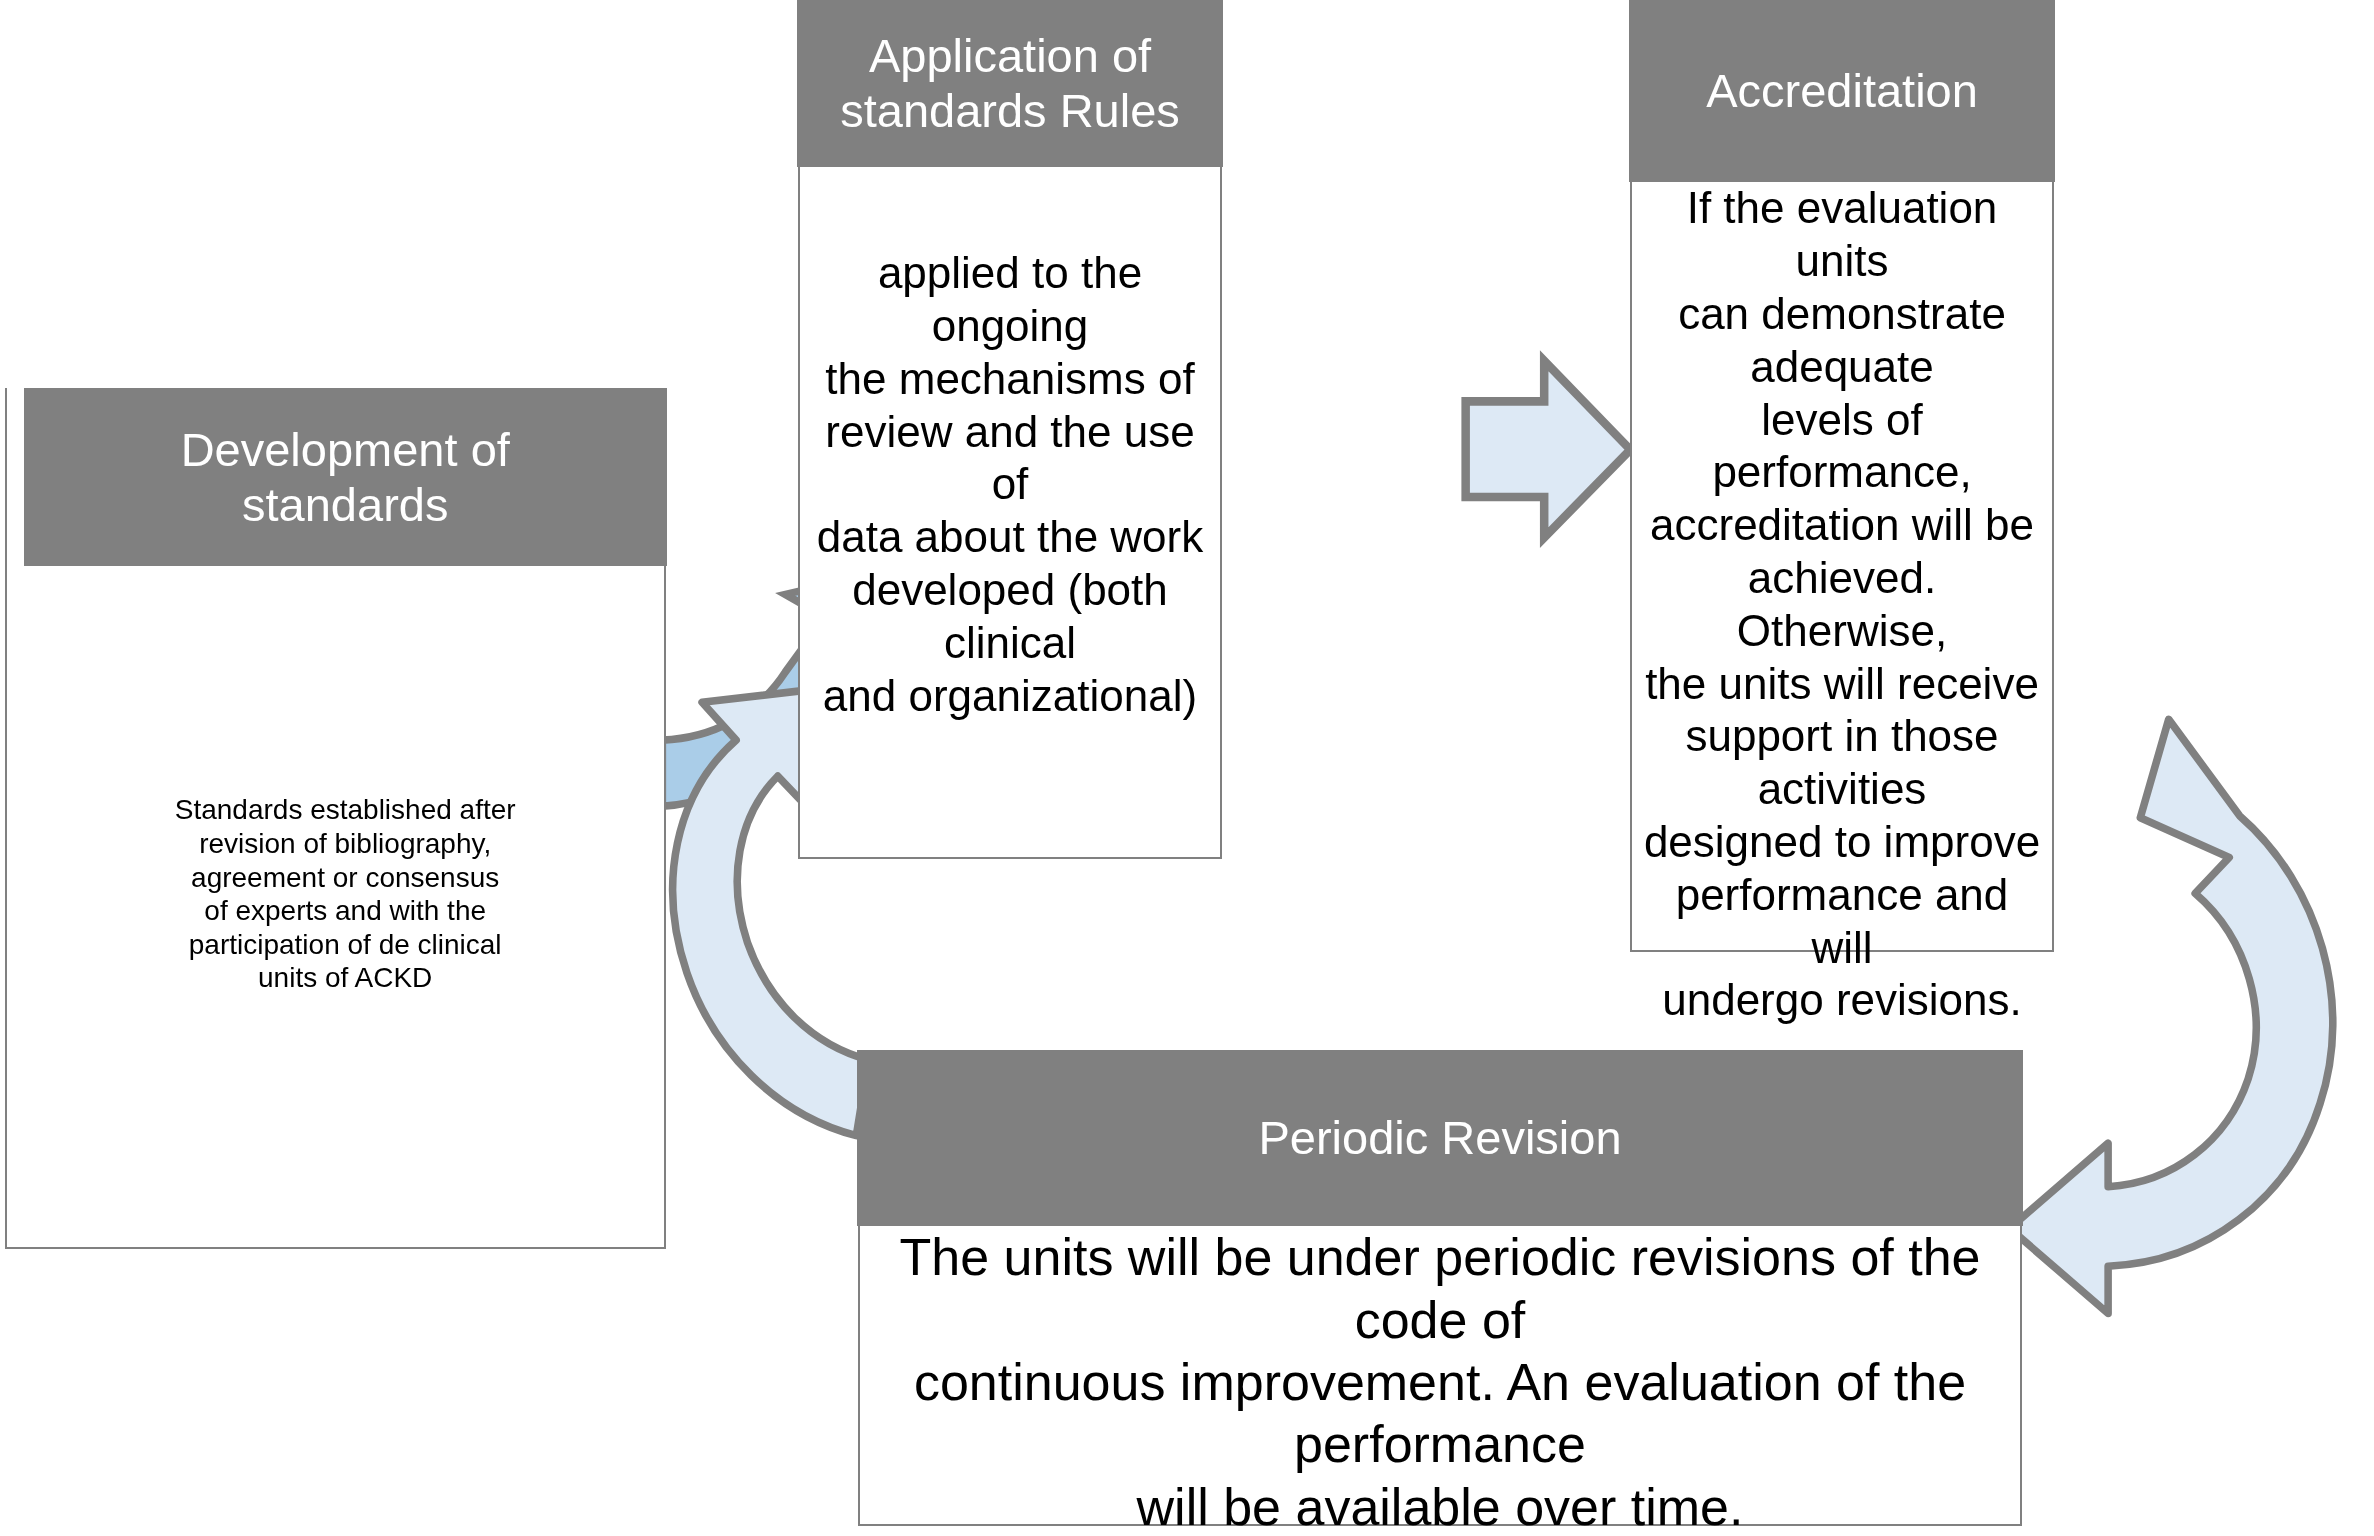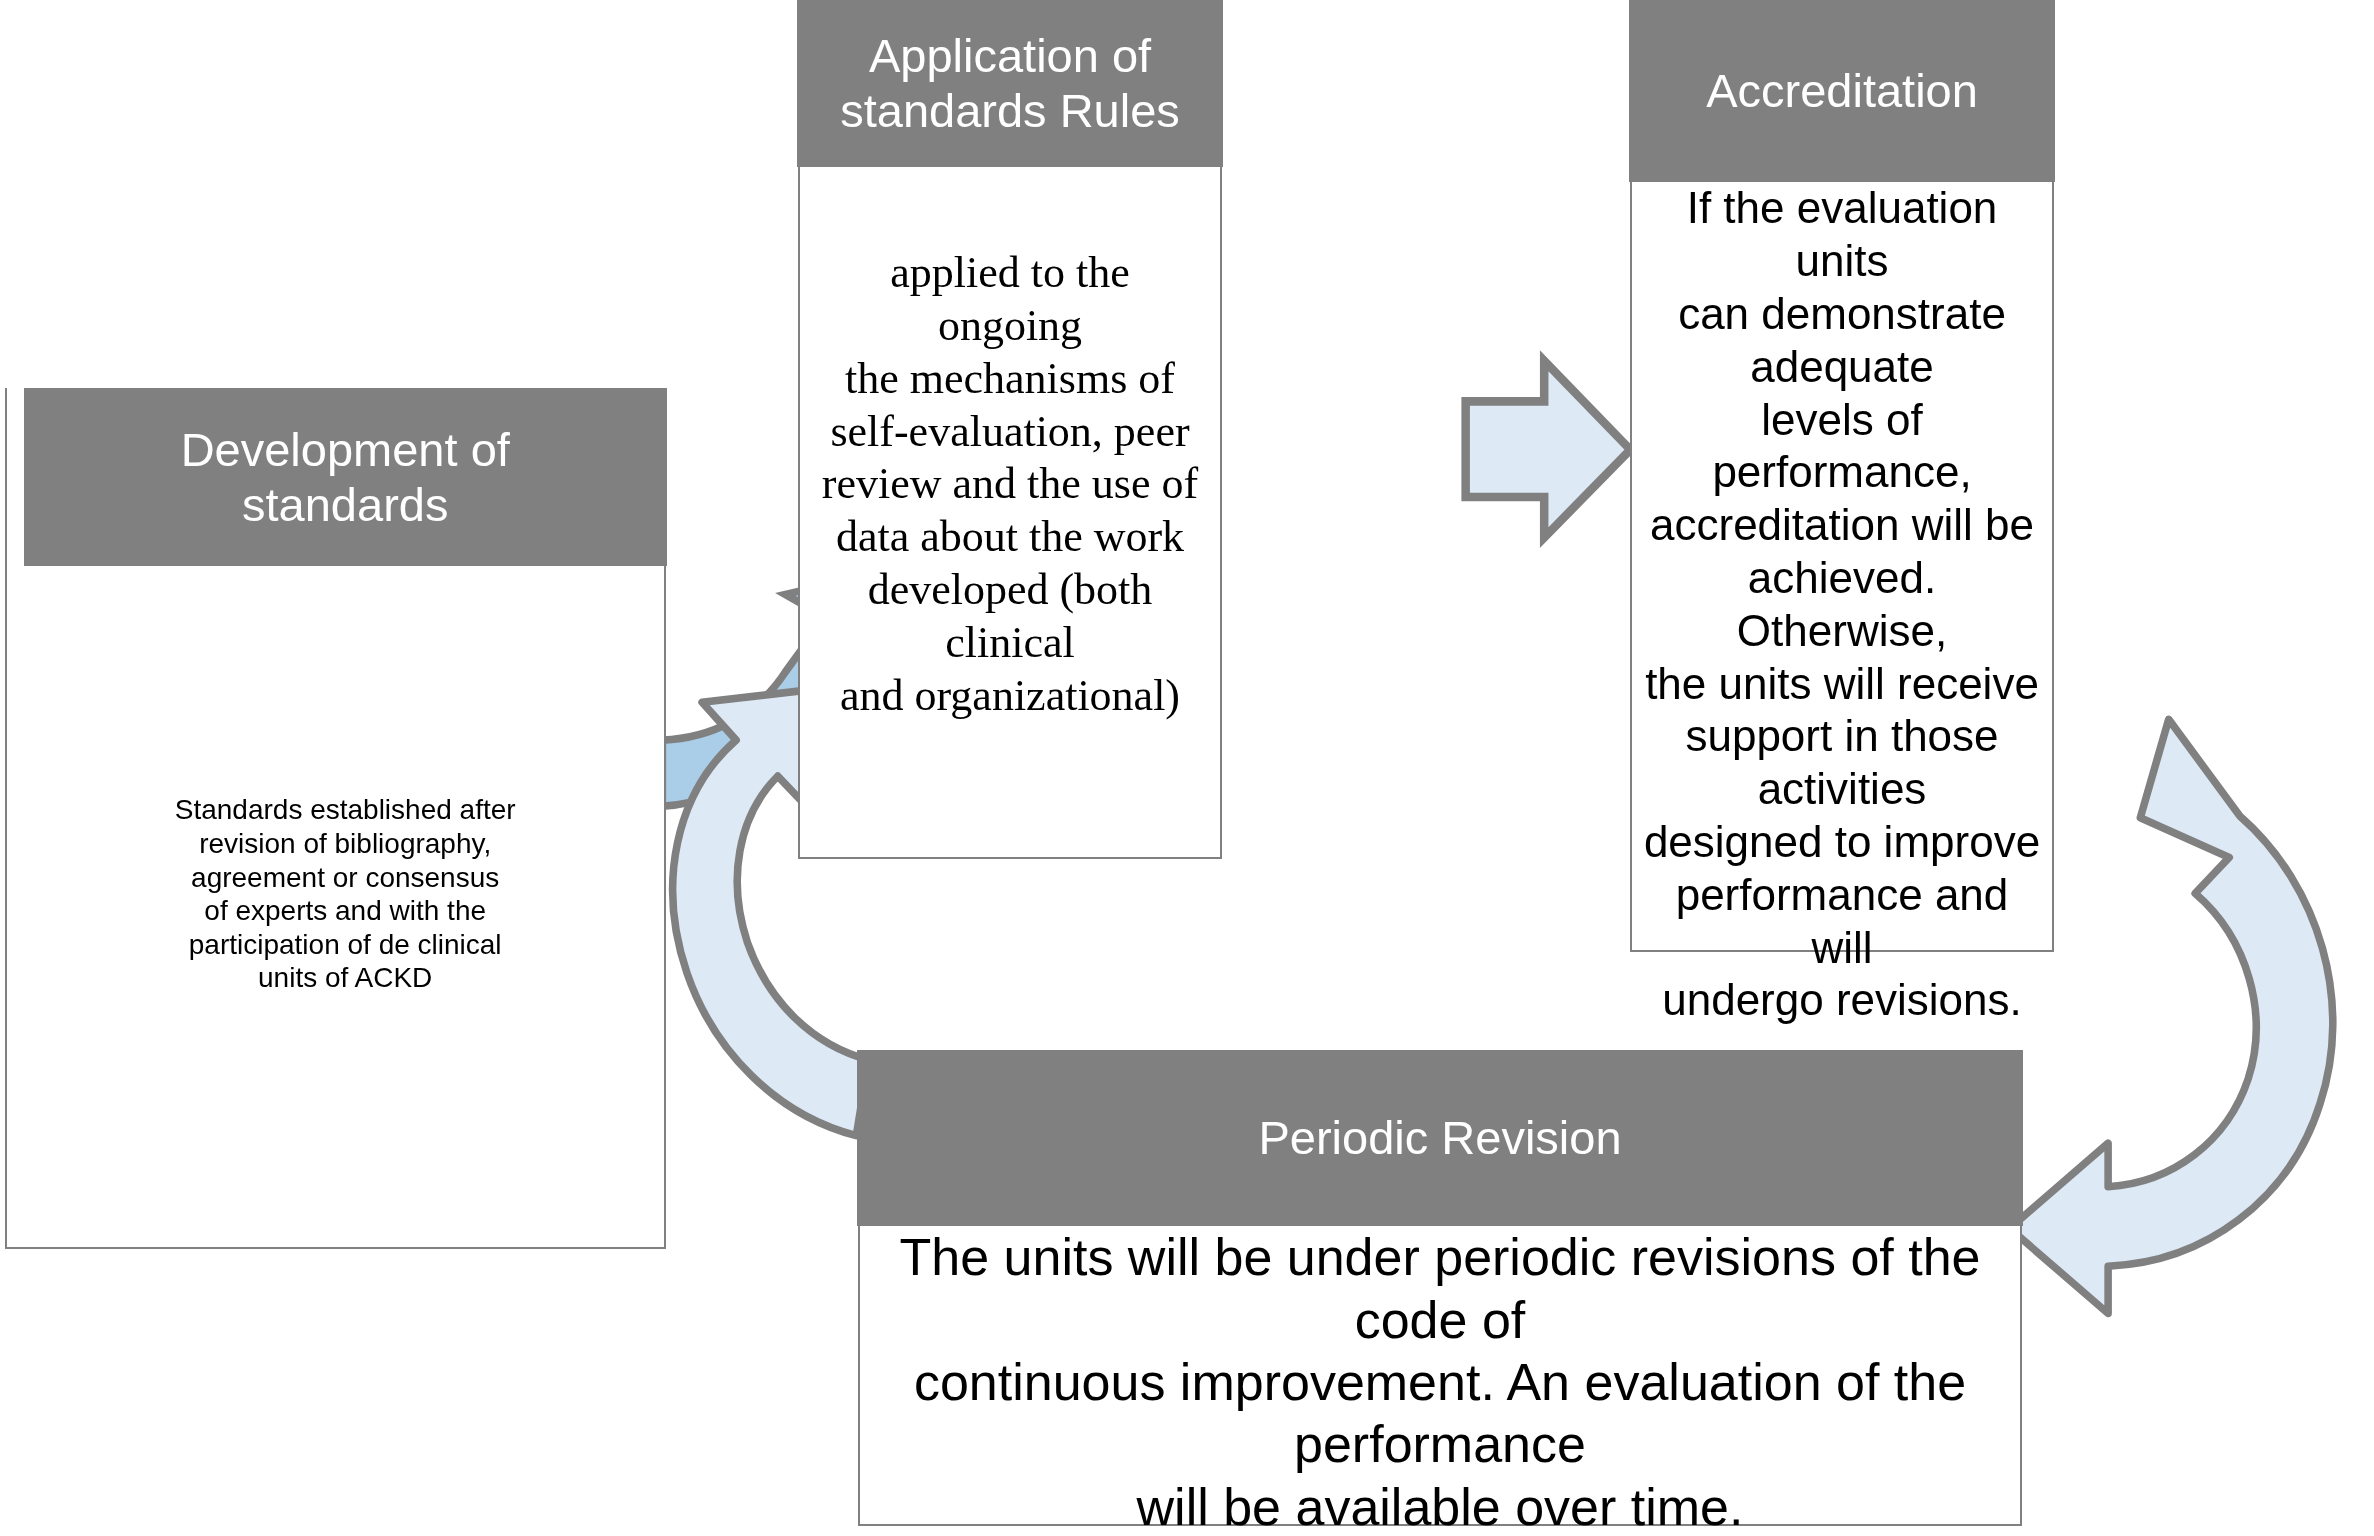--- a/index.html
+++ b/index.html
@@ -86,21 +86,20 @@
   #node-application .node-header {
     height: 172px;
     font-size: 47px;
     padding: 3.8px 19px 0 19px;
     margin: -2.8px -2.8px 0 -2.8px;
     width: calc(100% + 5.7px);
   }
   #node-application .node-body {
     font-size: 44px;
     padding: 0 13.2px 55px 13.2px;
-    font-family: Liberation Serif, serif;
   }
 
   
   #node-accreditation {
     left: 1630px;
     top: -3.8px;
     width: 424px;
     height: 956px;
   }
   #node-accreditation .node-header {
@@ -213,21 +212,20 @@
     <div class="node-header">
       <span>
         <span class="nb-line">Application of</span>
         <span class="nb-line">standards Rules</span>
       </span>
     </div>
     <div class="node-body">
       <span>
         <span class="nb-line">applied to the ongoing</span>
         <span class="nb-line">the mechanisms of</span>
-        <span class="nb-line">self-evaluation, peer</span>
         <span class="nb-line">review and the use of</span>
         <span class="nb-line">data about the work</span>
         <span class="nb-line">developed (both clinical</span>
         <span class="nb-line">and organizational)</span>
       </span>
     </div>
   </div>
 
   <div class="node" id="node-accreditation">
     <div class="node-header">

